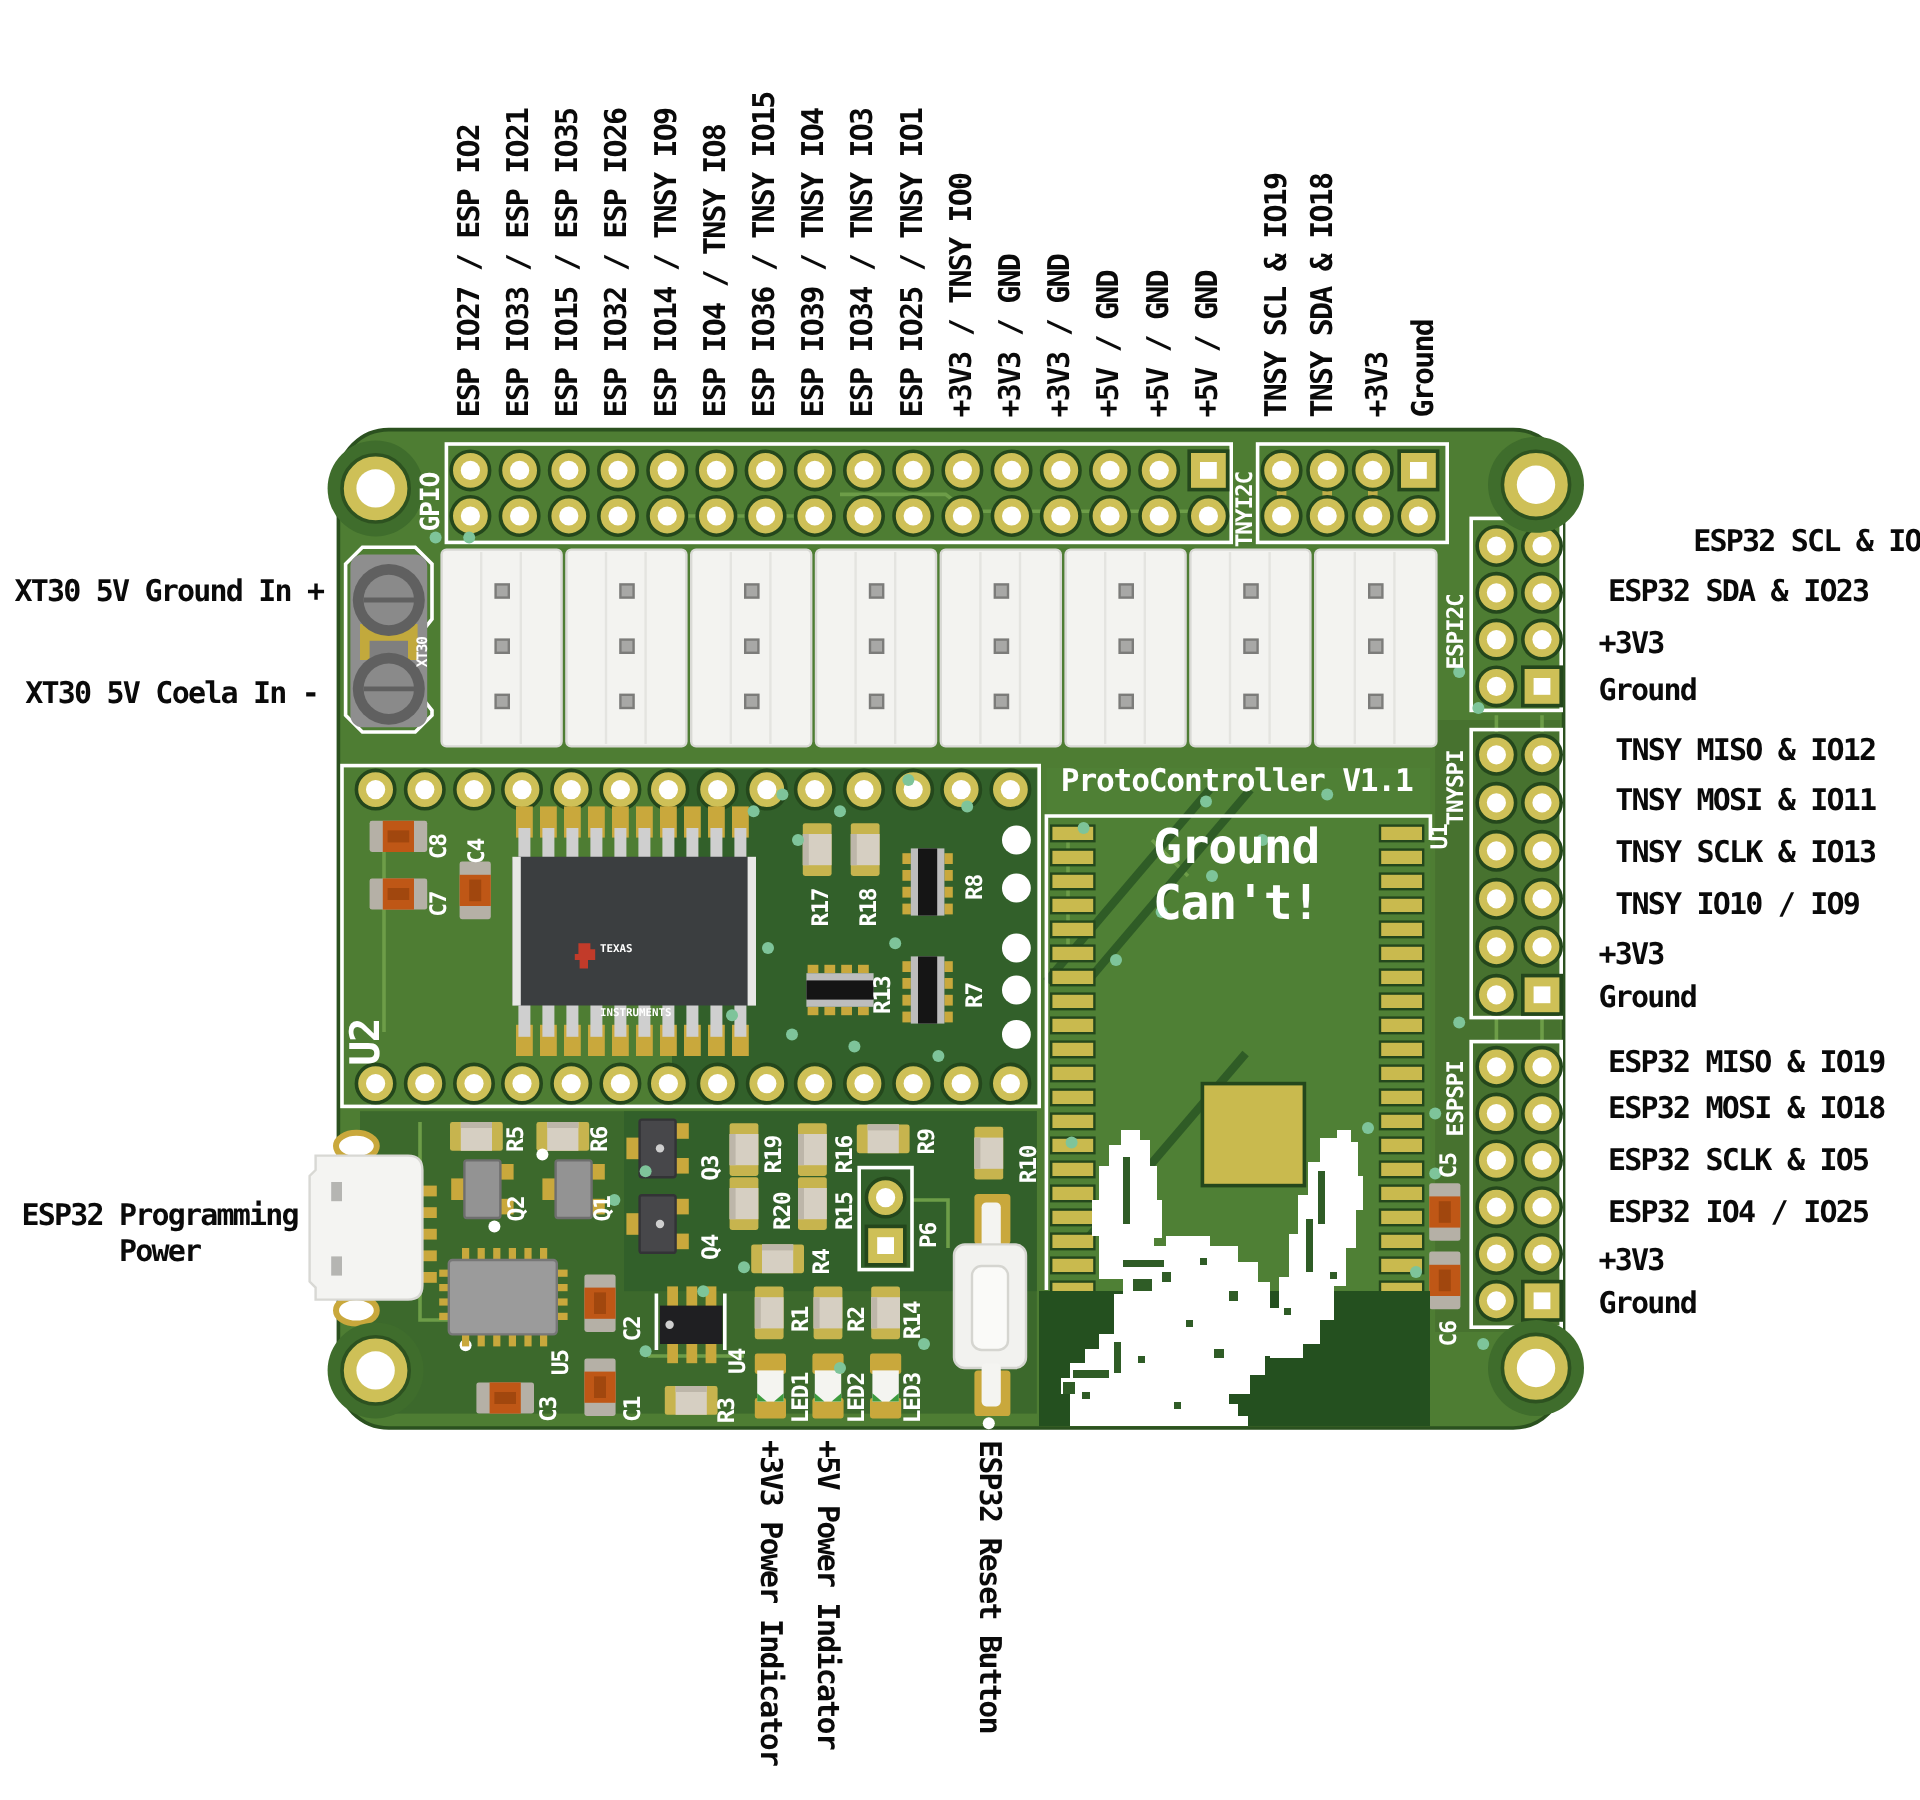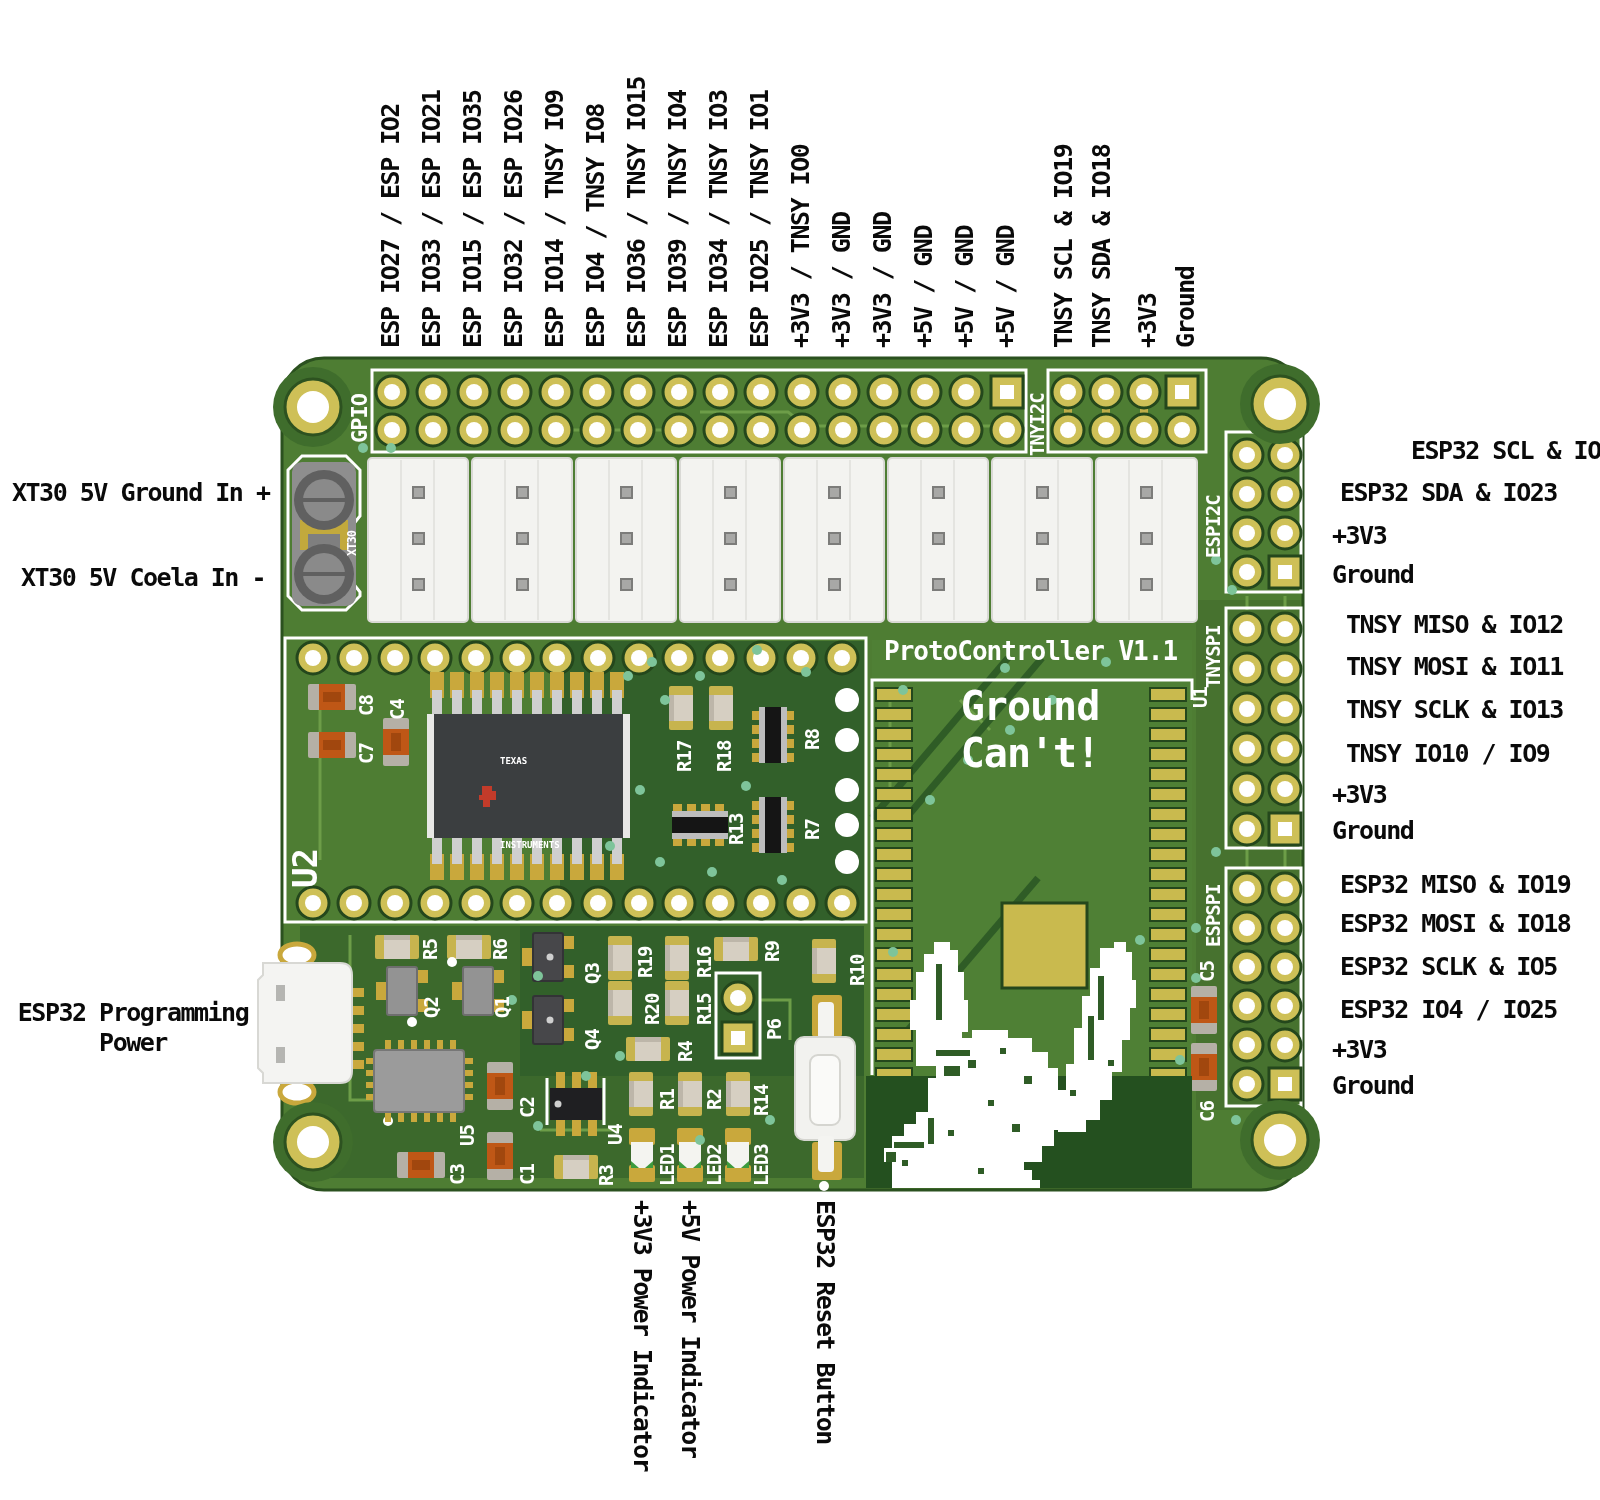--- a/index.html
+++ b/index.html
@@ -636,21 +636,21 @@
 <div class="ann llab" style="top:565px">XT30 5V Coela In -</div>
 <div class="ann clab" style="top:998px">ESP32 Programming Power</div>
 
 <div class="ann vbot" style="left:655px">+3V3 Power Indicator</div>
 <div class="ann vbot" style="left:703px">+5V Power Indicator</div>
 <div class="ann vbot" style="left:838px">ESP32 Reset Button</div>
 
 <div class="boardtitle" style="left:884px;top:636px">ProtoController V1.1</div>
 <div class="mascot-t" style="top:683px">Ground</div>
 <div class="mascot-t" style="top:730px">Can't!</div>
-<div class="tibrand" style="left:500px;top:756px">TEXAS</div>
+<div class="tibrand" style="left:500px;top:786px">TEXAS</div>
 <div class="tibrand" style="left:500px;top:840px">INSTRUMENTS</div>
 
 <div class="wlab" style="left:370px;top:423px;font-size:22px;line-height:20px">GPIO</div>
 <div class="wlab" style="left:1046px;top:438px">TNYI2C</div>
 <div class="wlab" style="left:1222px;top:540px">ESPI2C</div>
 <div class="wlab" style="left:1222px;top:670px">TNYSPI</div>
 <div class="wlab" style="left:1222px;top:929px">ESPSPI</div>
 
 <div class="wlab" style="left:1209px;top:690px">U1</div>
 <div class="wlab wbig" style="left:320px;top:858px">U2</div>

